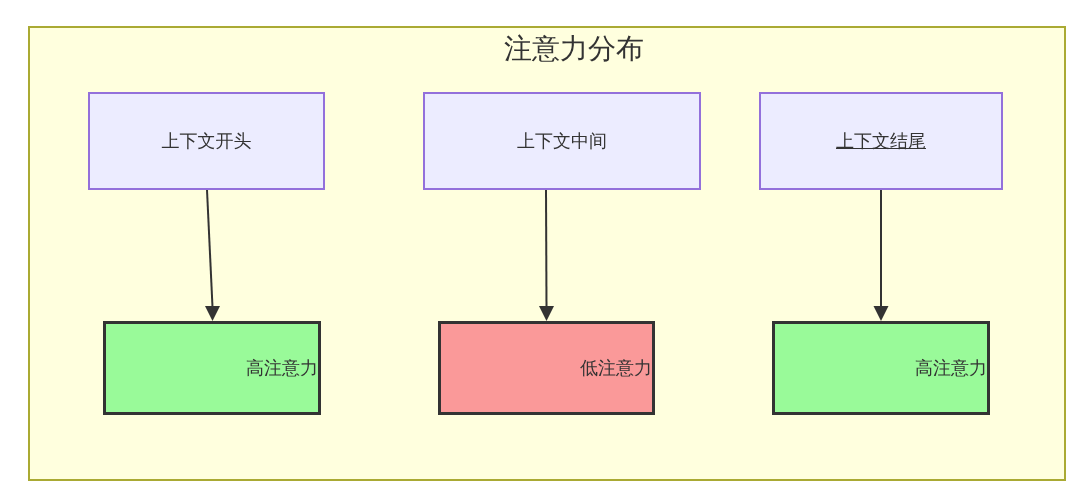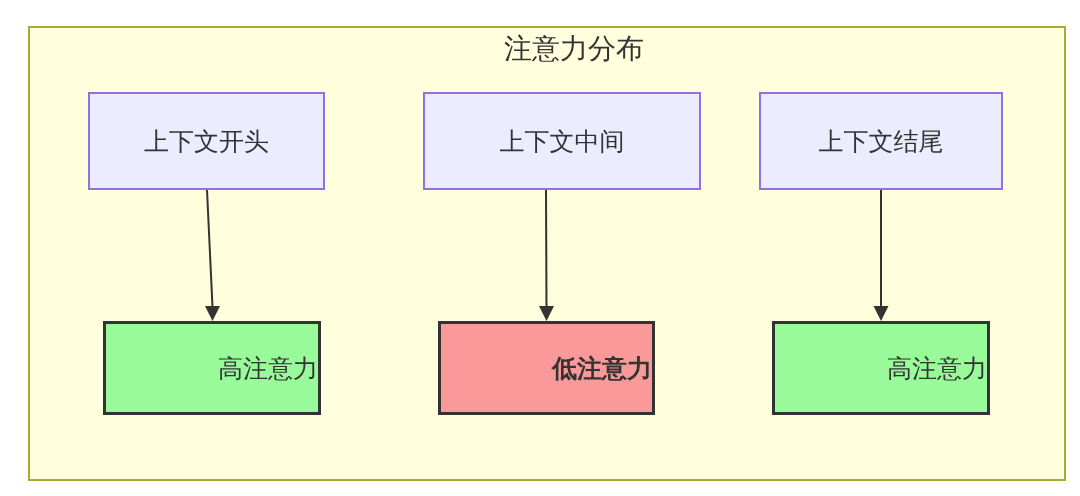--- a/index.html
+++ b/index.html
@@ -29,40 +29,40 @@
     line-height: 26px;
     color: var(--text, #333333);
     padding-left: 27px;
   }
   .node {
     position: absolute;
     box-sizing: border-box;
     display: flex;
     align-items: center;
     justify-content: center;
-    font-size: 25px;
+    font-size: 18px;
     color: var(--text, #333333);
     text-align: center;
   }
   .context-node {
     top: 92px; height: 98px;
     background: var(--context-fill, #ececff);
     border: 2px solid var(--context-border, #9370db);
   }
   .attention-node {
     top: 321px; height: 94px;
     border: 3px solid var(--attention-border, #333333);
     justify-content: flex-end;
   }
   .attention-high { background: var(--high-attention-fill, #99fa99); }
-  .attention-low  { background: var(--low-attention-fill, #fa9999); font-weight: bold; }
+  .attention-low  { background: var(--low-attention-fill, #fa9999); }
 
   #ctx0 { left: 88px;  width: 237px; }
   #ctx1 { left: 423px; width: 278px; }
-  #ctx2 { left: 759px; width: 244px; }
+  #ctx2 { left: 759px; width: 244px; text-decoration: underline; }
   #att0 { left: 103px; width: 218px; }
   #att1 { left: 438px; width: 217px; }
   #att2 { left: 772px; width: 218px; }
 
   svg.edges {
     position: absolute;
     left: 0; top: 0;
     width: 1080px; height: 496px;
     pointer-events: none;
   }

